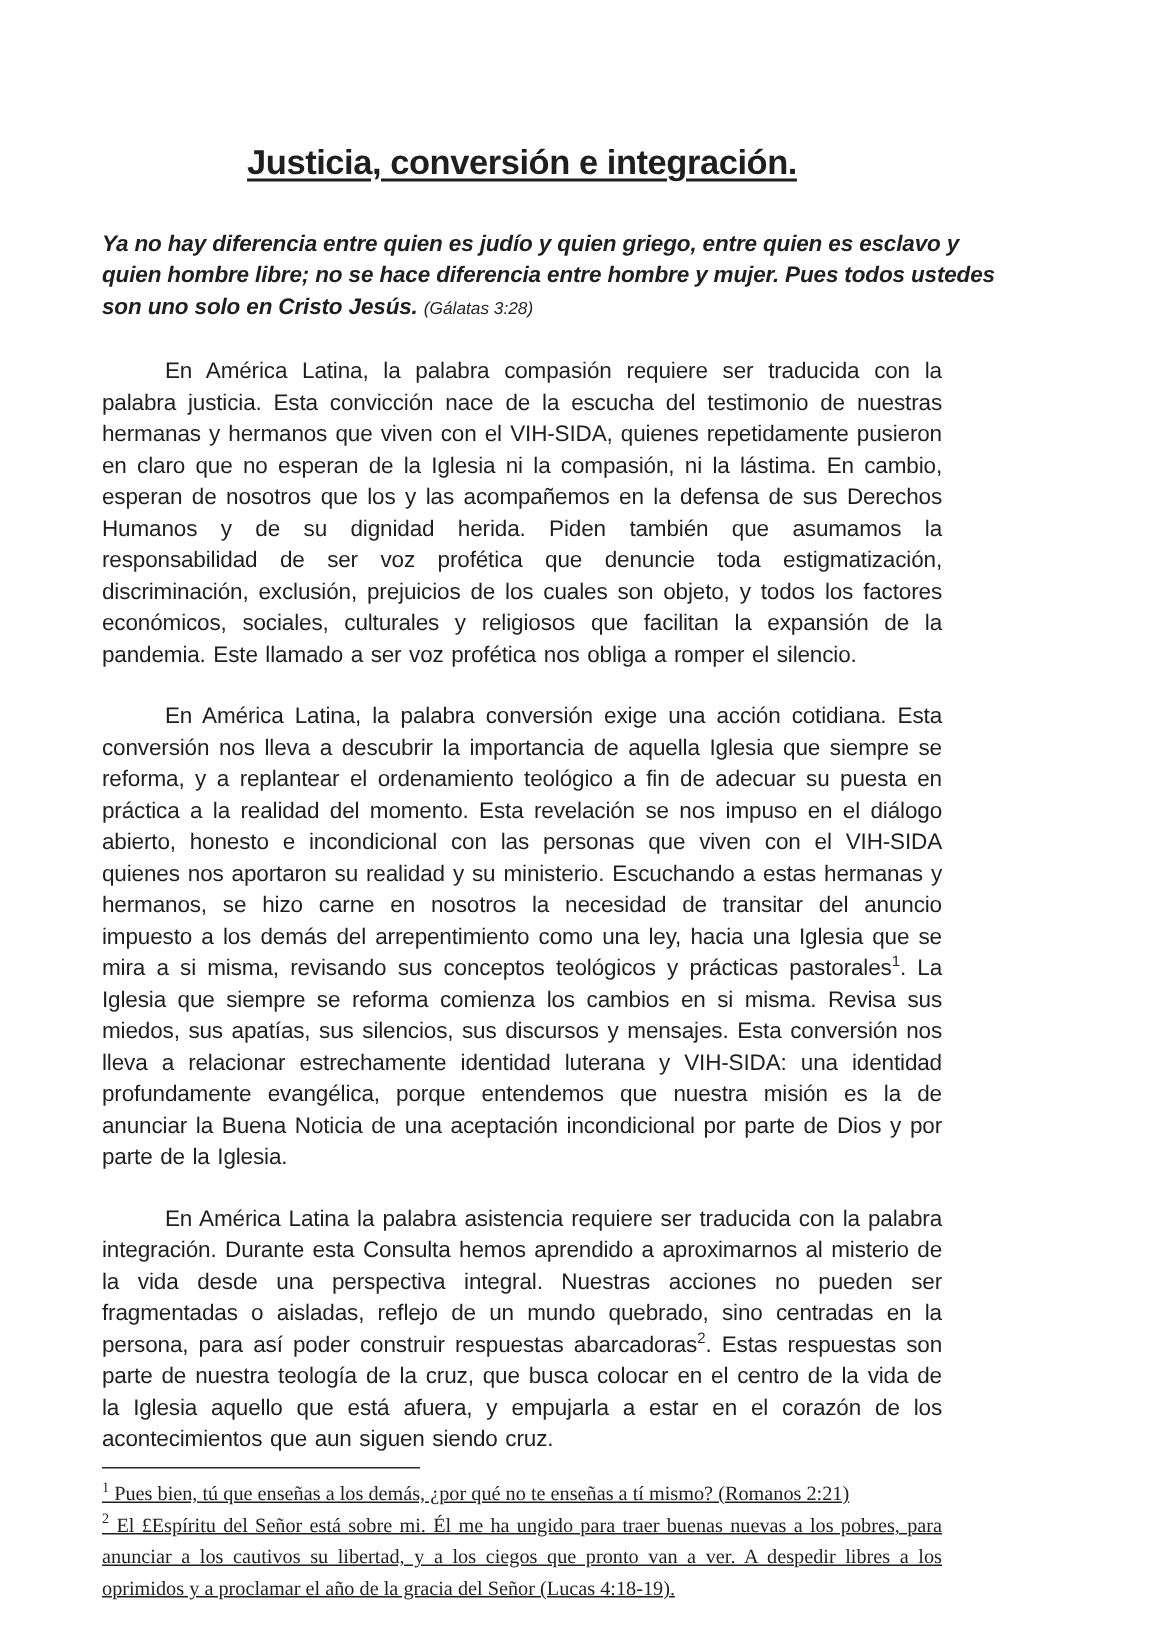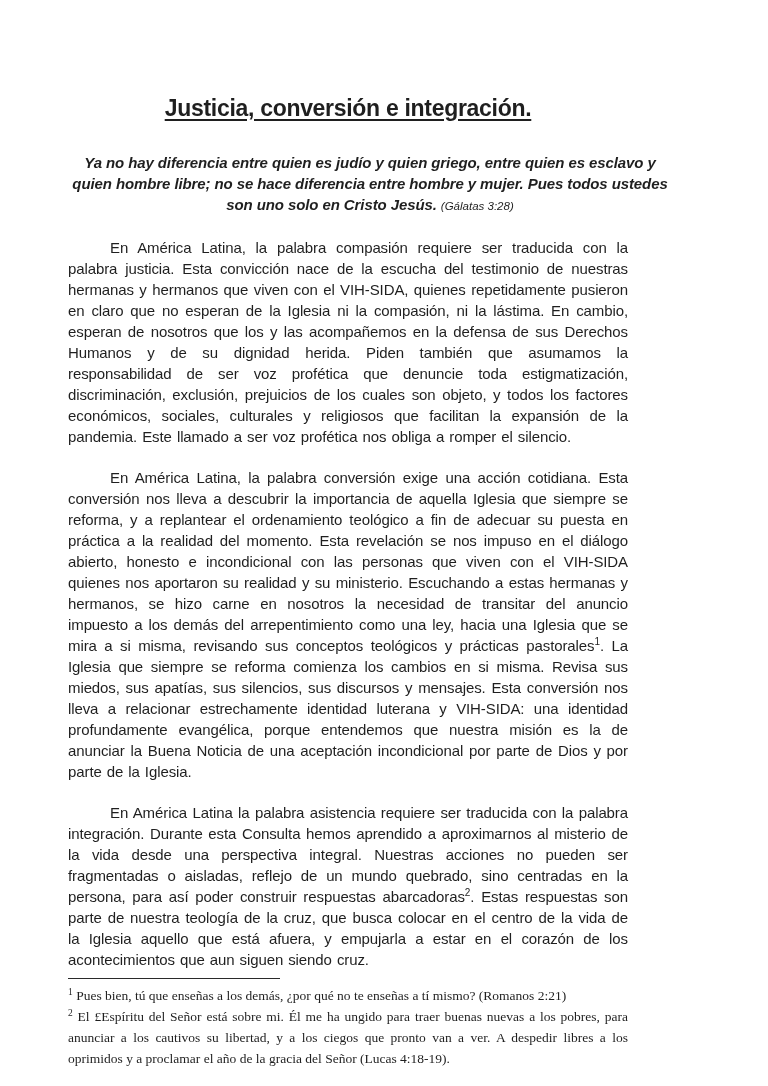--- a/index.html
+++ b/index.html
@@ -27,21 +27,20 @@
     font-weight: bold;
     text-align: center;
     text-decoration: underline;
     text-underline-offset: 3px;
     letter-spacing: -0.3px;
     line-height: 28px;
   }
   .epigraph {
     width: 604px;
     margin: 30px auto 0 auto;
-    text-align: center;
     font-weight: bold;
     font-style: italic;
     font-size: 15px;
     line-height: 21px;
     letter-spacing: -0.1px;
   }
   .epigraph-citation {
     font-weight: normal;
     font-style: italic;
     font-size: 11.5px;
@@ -72,20 +71,21 @@
     height: 0;
     border: none;
     border-top: 1.6px solid #2a2a2a;
     margin: 0 0 6px 0;
   }
   .footnote {
     font-family: "Liberation Serif", serif;
     font-size: 13.5px;
     line-height: 21px;
     text-align: justify;
+    text-decoration: underline;
   }
   .footnote sup {
     font-size: 9.5px;
     line-height: 0;
     vertical-align: super;
   }
 </style>
 </head>
 <body>
 

